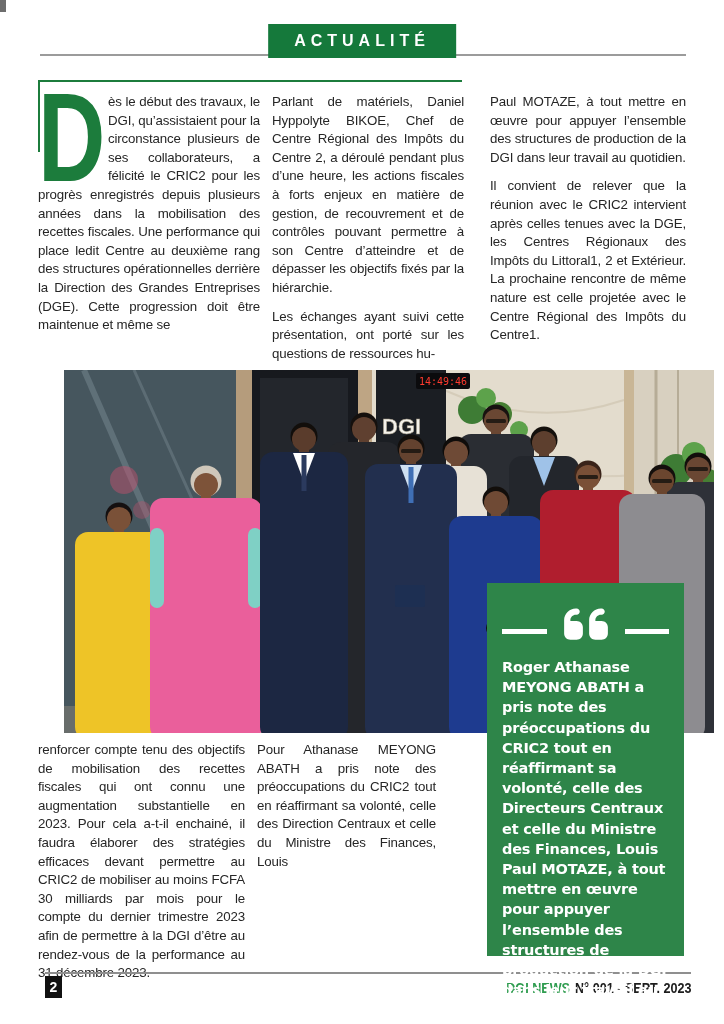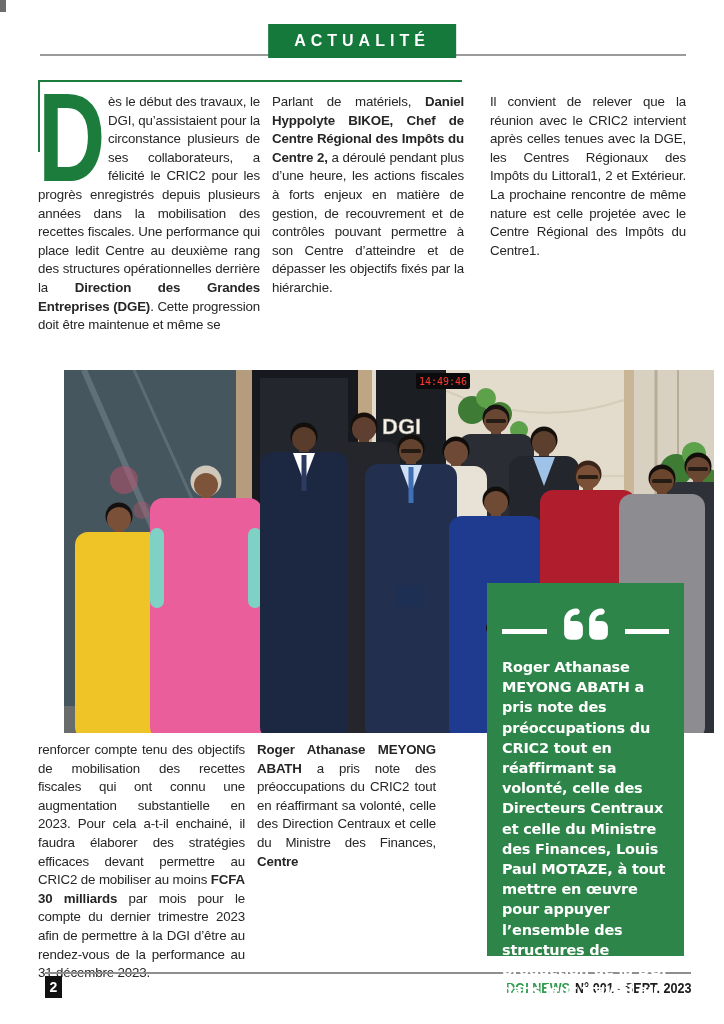--- a/index.html
+++ b/index.html
@@ -22,21 +22,21 @@
   .bracket-left{position:absolute;left:38px;top:80px;width:2px;height:72px;background:var(--green-dropcap);}
 
   
   .cols-top{position:absolute;left:38px;top:93px;width:648px;display:flex;}
   .cols-bottom{position:absolute;left:38px;top:741px;width:424px;display:flex;}
   .col{font-size:13.3px;line-height:18.6px;text-align:justify;letter-spacing:-0.15px;}
   .col-1{width:222px;margin-right:12px;}
   .col-2{width:192px;margin-right:26px;}
   .col-3{width:196px;}
   .para{margin:0 0 10px 0;}
-  .para b{font-weight:bold;}
+  .para b{font-weight:normal;}
   .dropcap{float:left;width:70px;height:92px;font-weight:700;font-size:126px;line-height:90px;
         color:var(--green-dropcap);transform:scaleX(.74);transform-origin:0 0;}
 
   
   .photo{position:absolute;left:62px;top:368px;width:710px;height:363px;margin:2px;padding:0;}
   .photo svg{display:block;width:650px;height:363px;}
 
   
   .quote-box{position:absolute;left:487px;top:583px;width:197px;height:373px;
         background:var(--green-quote);z-index:3;box-sizing:border-box;}
@@ -69,22 +69,24 @@
 
   <div class="bracket-top"></div>
   <div class="bracket-left"></div>
 
   <div class="cols-top">
     <div class="col col-1">
       <p class="para"><span class="dropcap">D</span><span>ès le début des travaux, le DGI, qu’assistaient pour la circonstance plusieurs de ses collaborateurs, a félicité le CRIC2 pour les progrès enregistrés depuis plusieurs années dans la mobilisation des recettes fiscales. Une performance qui place ledit Centre au deuxième rang des structures opérationnelles derrière la </span><b>Direction des Grandes Entreprises (DGE)</b><span>. Cette progression doit être maintenue et même se</span></p>
     </div>
     <div class="col col-2">
       <p class="para"><span>Parlant de matériels, </span><b>Daniel Hyppolyte BIKOE, Chef de Centre Régional des Impôts du Centre 2,</b><span> a déroulé pendant plus d’une heure, les actions fiscales à forts enjeux en matière de gestion, de recouvrement et de contrôles pouvant permettre à son Centre d’atteindre et de dépasser les objectifs fixés par la hiérarchie.</span></p>
+      <p class="para"><span>Les échanges ayant suivi cette présentation, ont porté sur les questions de ressources hu-</span></p>
     </div>
     <div class="col col-3">
+      <p class="para"><b>Paul MOTAZE,</b><span> à tout mettre en œuvre pour appuyer l’ensemble des structures de production de la DGI dans leur travail au quotidien.</span></p>
       <p class="para"><span>Il convient de relever que la réunion avec le CRIC2 intervient après celles tenues avec la DGE, les Centres Régionaux des Impôts du Littoral1, 2 et Extérieur. La prochaine rencontre de même nature est celle projetée avec le Centre Régional des Impôts du Centre1.</span></p>
     </div>
   </div>
 
   <figure class="photo" aria-label="Group photo of DGI officials and CRIC2 staff standing in an office lobby">
     <svg viewBox="0 0 650 363" preserveAspectRatio="none">
 
       <rect x="0" y="0" width="650" height="363" fill="#e3dccd"></rect>
       <path d="M380 20 Q470 60 560 30" stroke="#cfc5b0" stroke-width="2" fill="none" opacity=".7"></path>
       <path d="M420 90 Q520 120 640 95" stroke="#cfc5b0" stroke-width="2" fill="none" opacity=".6"></path>
@@ -224,21 +226,21 @@
       <span class="quote-line"></span>
     </div>
     <p class="quote-text">Roger Athanase MEYONG ABATH a pris note des préoccupations du CRIC2 tout en réaffirmant sa volonté, celle des Directeurs Centraux et celle du Ministre des Finances, Louis Paul MOTAZE, à tout mettre en œuvre pour appuyer l’ensemble des structures de production de la DGI dans leur travail au quotidien.</p>
   </aside>
 
   <div class="cols-bottom">
     <div class="col col-1">
       <p class="para"><span>renforcer compte tenu des objectifs de mobilisation des recettes fiscales qui ont connu une augmentation substantielle en 2023. Pour cela a-t-il enchainé, il faudra élaborer des stratégies efficaces devant permettre au CRIC2 de mobiliser au moins </span><b>FCFA 30 milliards</b><span> par mois pour le compte du dernier trimestre 2023 afin de permettre à la DGI d’être au rendez-vous de la performance au 31 décembre 2023.</span></p>
     </div>
     <div class="col col-2">
-      <p class="para"><b>Roger Athanase MEYONG ABATH</b><span> a pris note des préoccupations du CRIC2 tout en réaffirmant sa volonté, celle des Direction Centraux et celle du Ministre des Finances, </span><b>Centre</b></p>
+      <p class="para"><b>Pour Athanase MEYONG ABATH</b><span> a pris note des préoccupations du CRIC2 tout en réaffirmant sa volonté, celle des Direction Centraux et celle du Ministre des Finances, </span><b>Louis</b></p>
     </div>
   </div>
 
   <div class="footer-rule"></div>
   <div class="page-num">2</div>
   <div class="footer-right">
     <span class="brand">DGI NEWS</span><span class="issue">N° 001 - SEPT. 2023</span>
   </div>
 </div>
 

